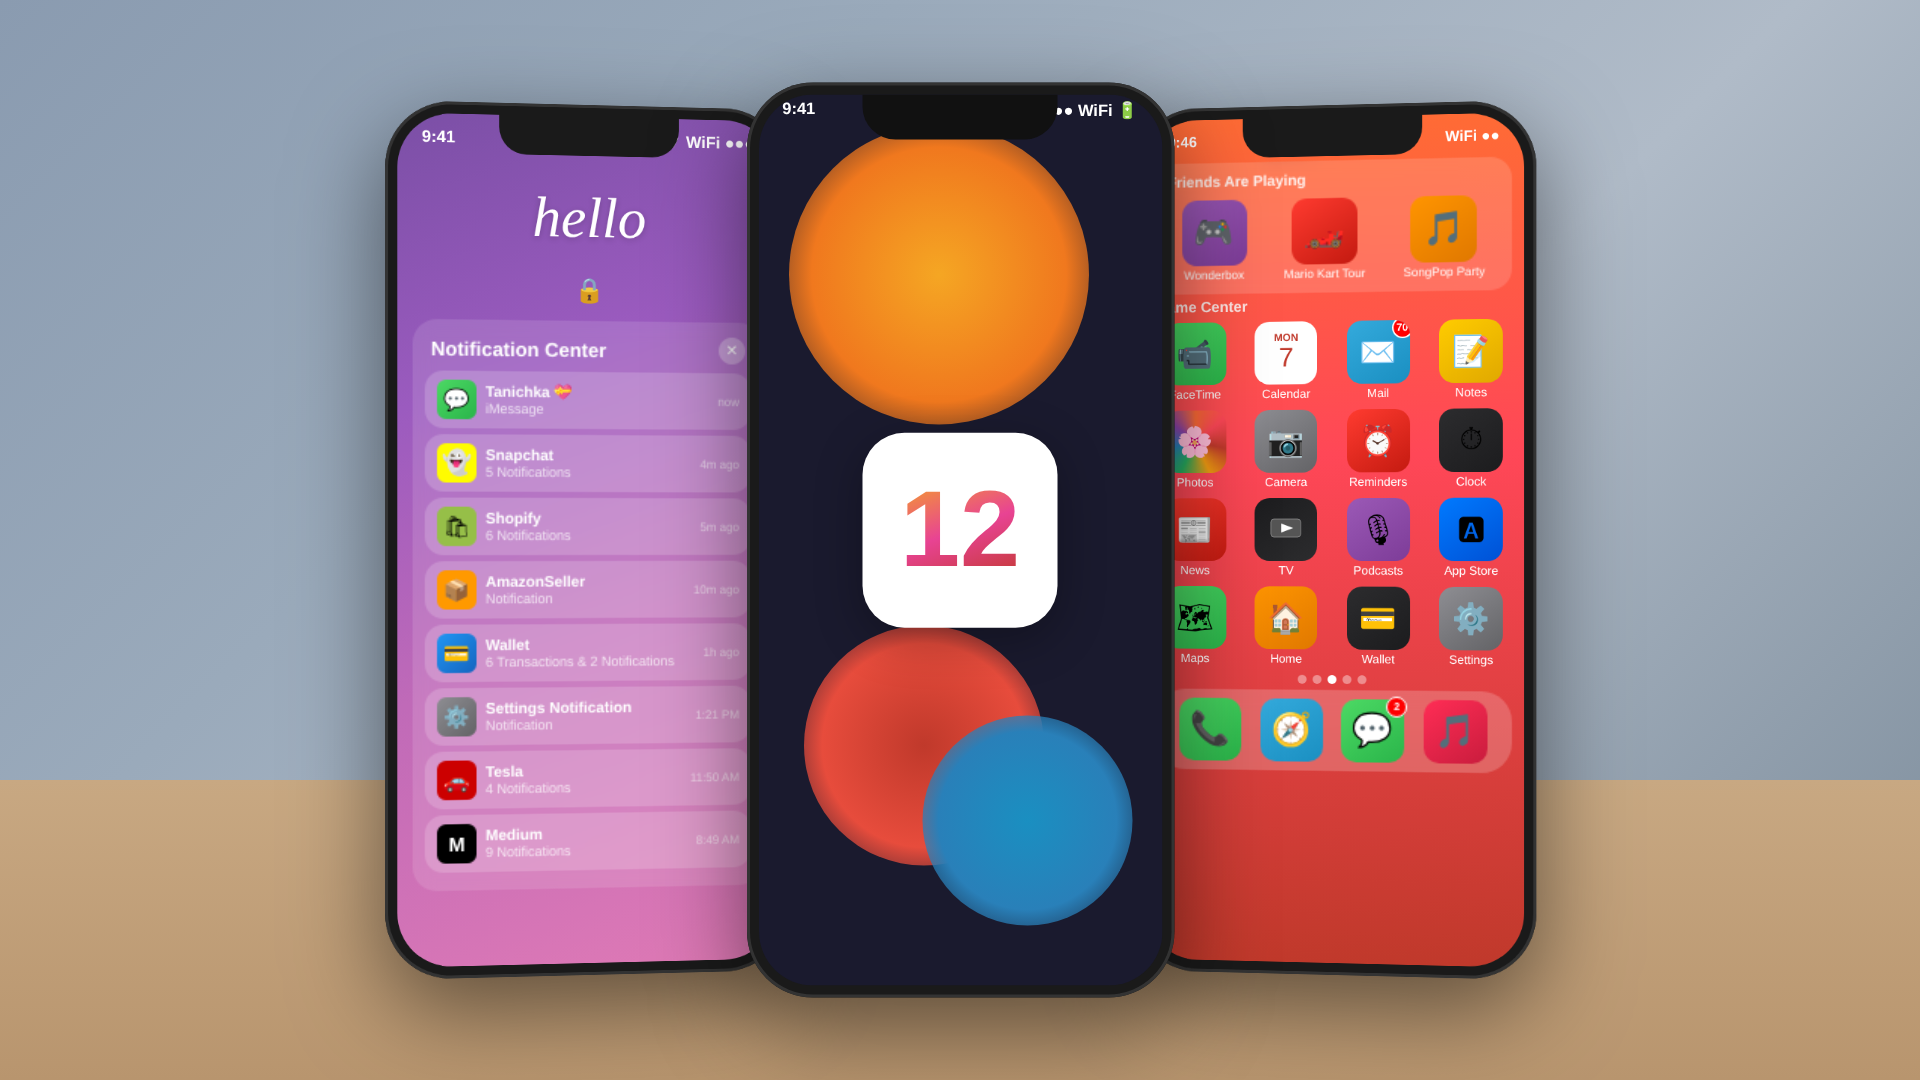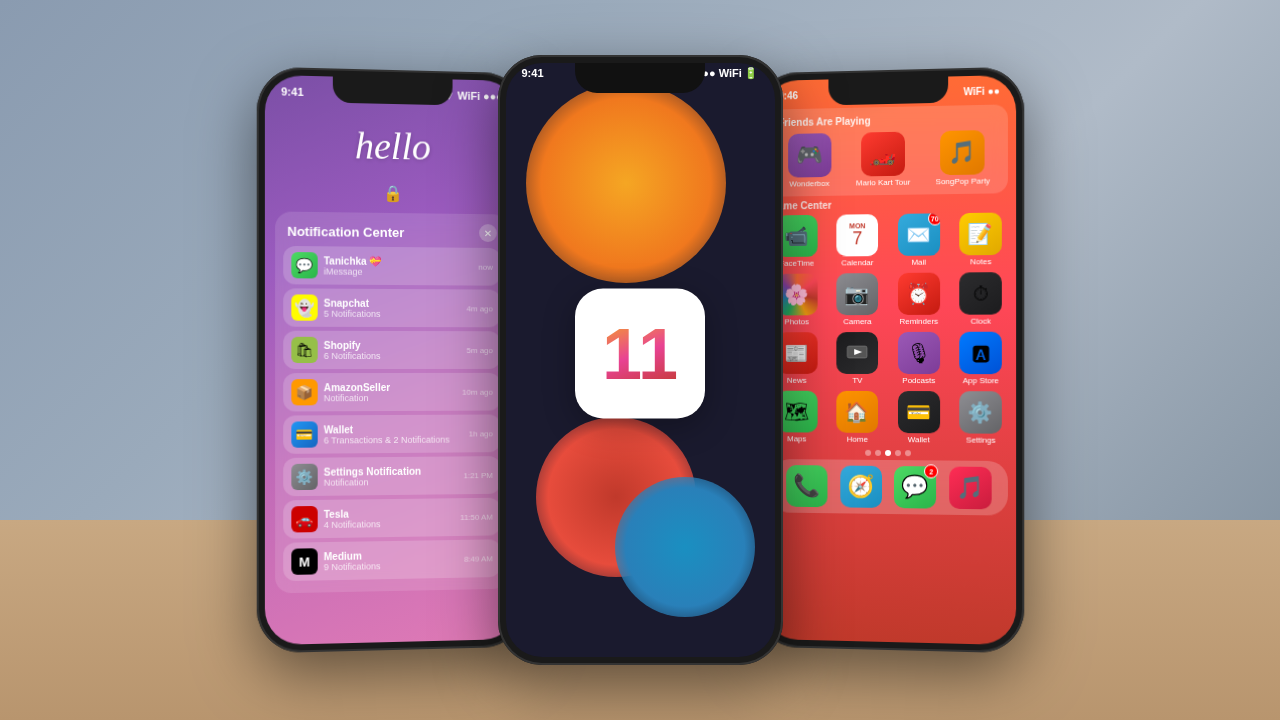--- a/index.html
+++ b/index.html
@@ -599,21 +599,21 @@
         </div>
 
         <div class="center-notch"></div>
 
         <div class="center-status-bar">
           <span>9:41</span>
           <span>●●● WiFi 🔋</span>
         </div>
 
         <div class="ios15-logo">
-          <span class="ios15-number">11</span>
+          <span class="ios15-number">12</span>
         </div>
       </div>
     </div>
   </div>
 
   <div class="phone phone-right">
     <div class="phone-screen">
       <div class="right-screen">
 
         <div class="notch"></div>

